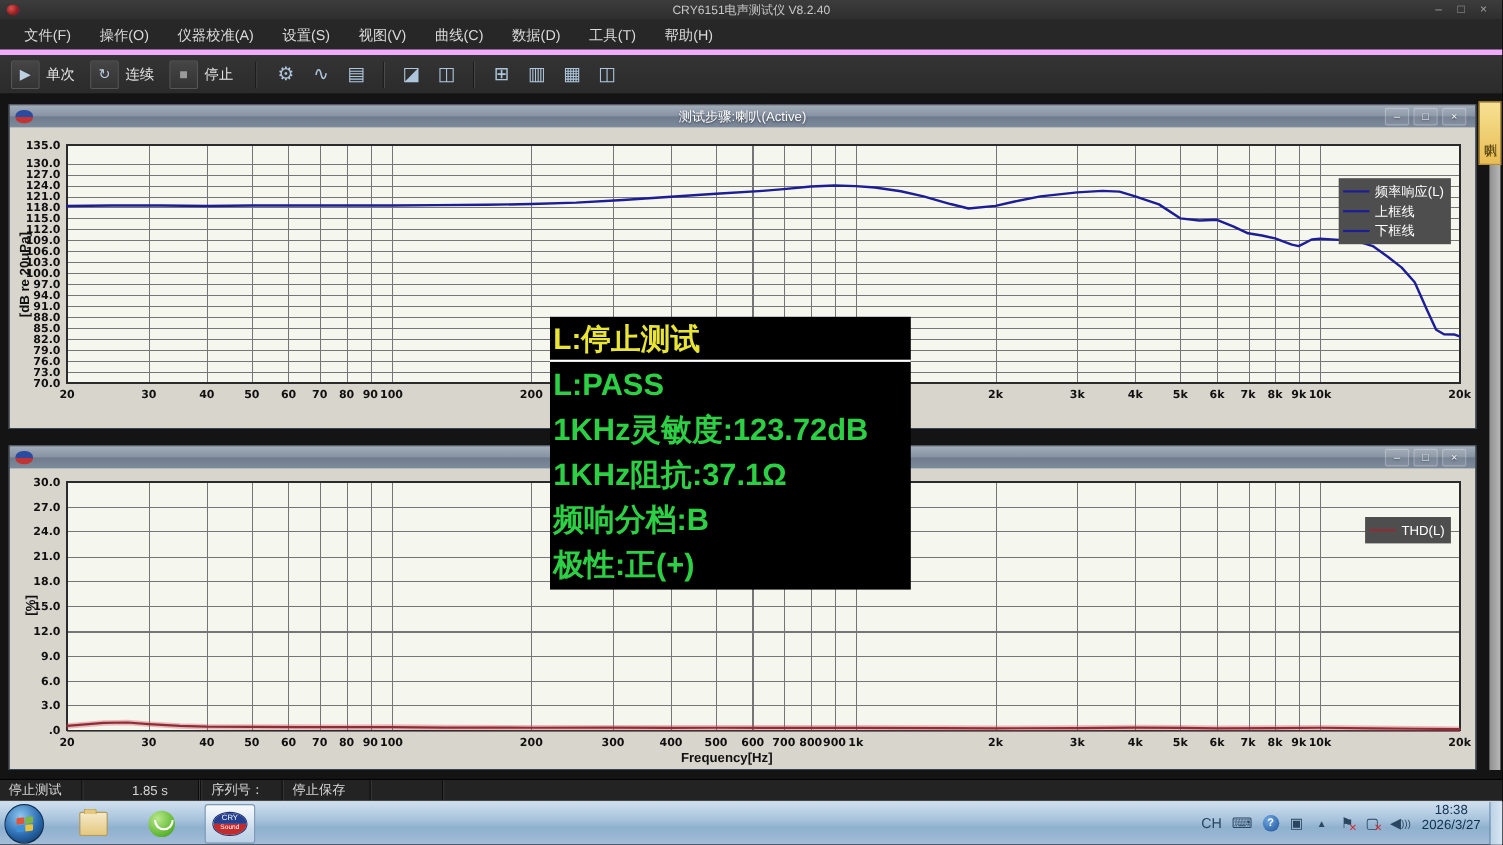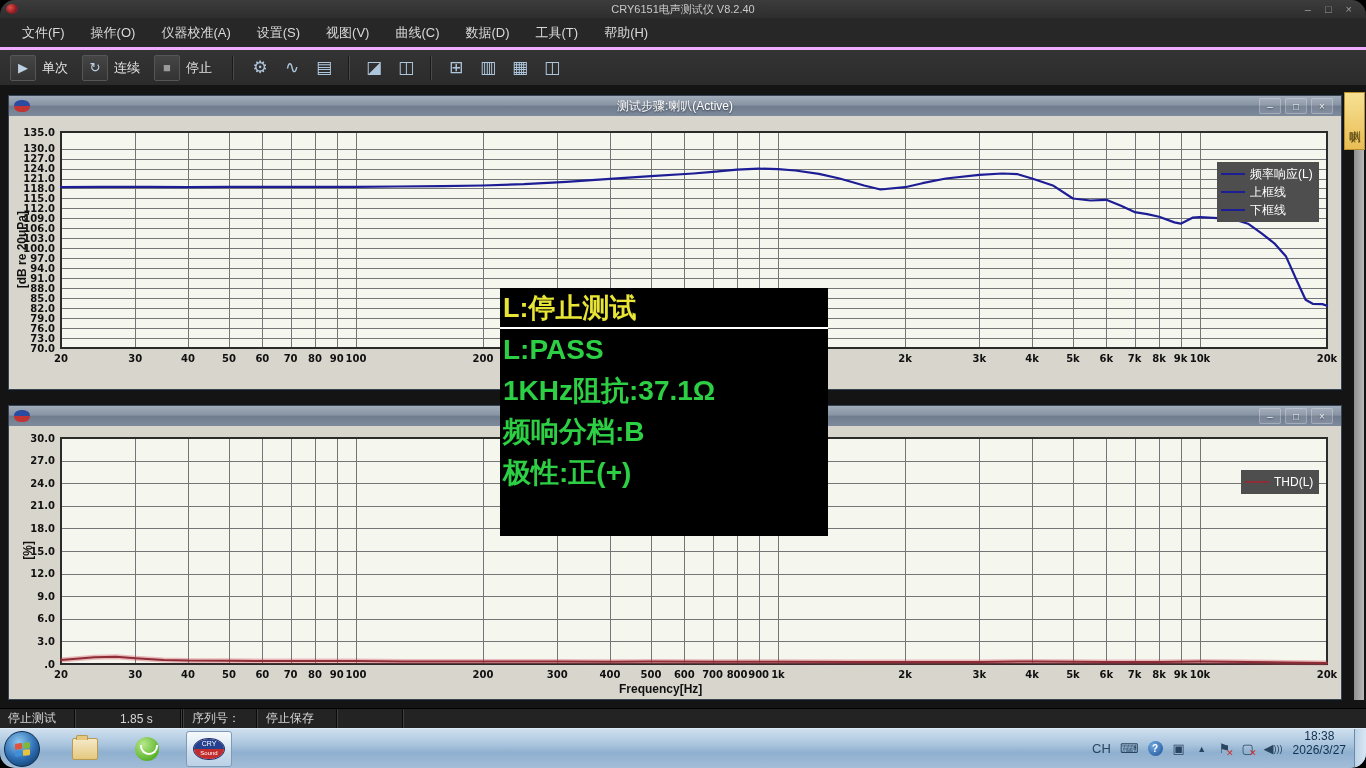--- a/index.html
+++ b/index.html
@@ -1,25 +1,25 @@
 <!DOCTYPE html>
 <html><head>
 <meta charset="utf-8">
 <style>
   html,body{margin:0;padding:0;background:#000;}
   #screen{position:relative;width:1366px;height:768px;overflow:hidden;
-          font-family:"Liberation Sans","DejaVu Sans",sans-serif;background:#161616;border-radius:15px;
+          font-family:"Liberation Sans","DejaVu Sans",sans-serif;background:#161616;
           -webkit-font-smoothing:antialiased;}
   
   .main-titlebar{position:absolute;left:0;top:0;width:1366px;height:18px;background:linear-gradient(180deg,#3c3c3c,#2e2e2e);
       display:flex;align-items:center;color:#c9c9c9;font-size:11px;}
   .main-titlebar .app-icon{width:12px;height:10px;margin:0 6px;background:radial-gradient(circle at 35% 35%,#e05050,#8c1a1a 60%,#3a3aa0);border-radius:50%;}
   .main-title-text{position:absolute;left:0;right:0;text-align:center;pointer-events:none;}
   .main-controls{margin-left:auto;display:flex;gap:14px;padding-right:14px;color:#9f9f9f;font-size:11px;z-index:2;}
-  .menubar{position:absolute;left:0;top:18px;width:1366px;height:32px;background:#272727;border-bottom:3px solid #f0abfc;
+  .menubar{position:absolute;left:0;top:18px;width:1366px;height:32px;background:#272727;border-bottom:5px solid #f0abfc;
       display:flex;align-items:center;gap:14px;padding-left:16px;box-sizing:border-box;color:#dadada;font-size:13px;}
   .menu-item{padding:3px 6px;cursor:default;}
   .toolbar{position:absolute;left:0;top:50px;width:1366px;height:36px;background:linear-gradient(180deg,#343434,#2b2b2b);
       border-bottom:1px solid #151515;display:flex;align-items:center;gap:6px;padding-left:10px;box-sizing:border-box;color:#e4e4e4;font-size:13px;}
   .tb-btn{width:24px;height:24px;border:1px solid #565656;background:linear-gradient(180deg,#454545,#333);border-radius:2px;
       display:flex;align-items:center;justify-content:center;color:#bcd0e2;font-size:13px;}
   .tb-label{margin-right:8px;}
   .tb-sep{width:1px;height:24px;background:#1a1a1a;border-right:1px solid #4a4a4a;margin:0 6px;}
   .tb-icon{width:26px;height:26px;display:flex;align-items:center;justify-content:center;color:#aec6dc;font-size:17px;
       border:1px solid transparent;border-radius:2px;background:transparent;}
@@ -381,20 +381,21 @@
             <div class="legend-line" style="background: rgb(143, 45, 54);"></div>
             <span>THD(L)</span>
           </div>
         </div>
     </div>
   </div>
 
   <div class="overlay-box" id="overlay-box">
       <div class="overlay-row first" style="color: rgb(232, 229, 54);">L:停止测试</div>
       <div class="overlay-row" style="color: rgb(45, 208, 68);">L:PASS</div>
+      <div class="overlay-row" style="color: rgb(45, 208, 68);">1KHz灵敏度:123.72dB</div>
       <div class="overlay-row" style="color: rgb(45, 208, 68);">1KHz阻抗:37.1Ω</div>
       <div class="overlay-row" style="color: rgb(45, 208, 68);">频响分档:B</div>
       <div class="overlay-row" style="color: rgb(45, 208, 68);">极性:正(+)</div>
     </div>
 
   <div class="statusbar">
     <div class="sb-seg" style="width:58px;">停止测试</div>
     <div class="sb-div"></div>
     <div class="sb-seg" style="width:52px;padding-left:44px;">1.85 s</div>
     <div class="sb-div"></div>

